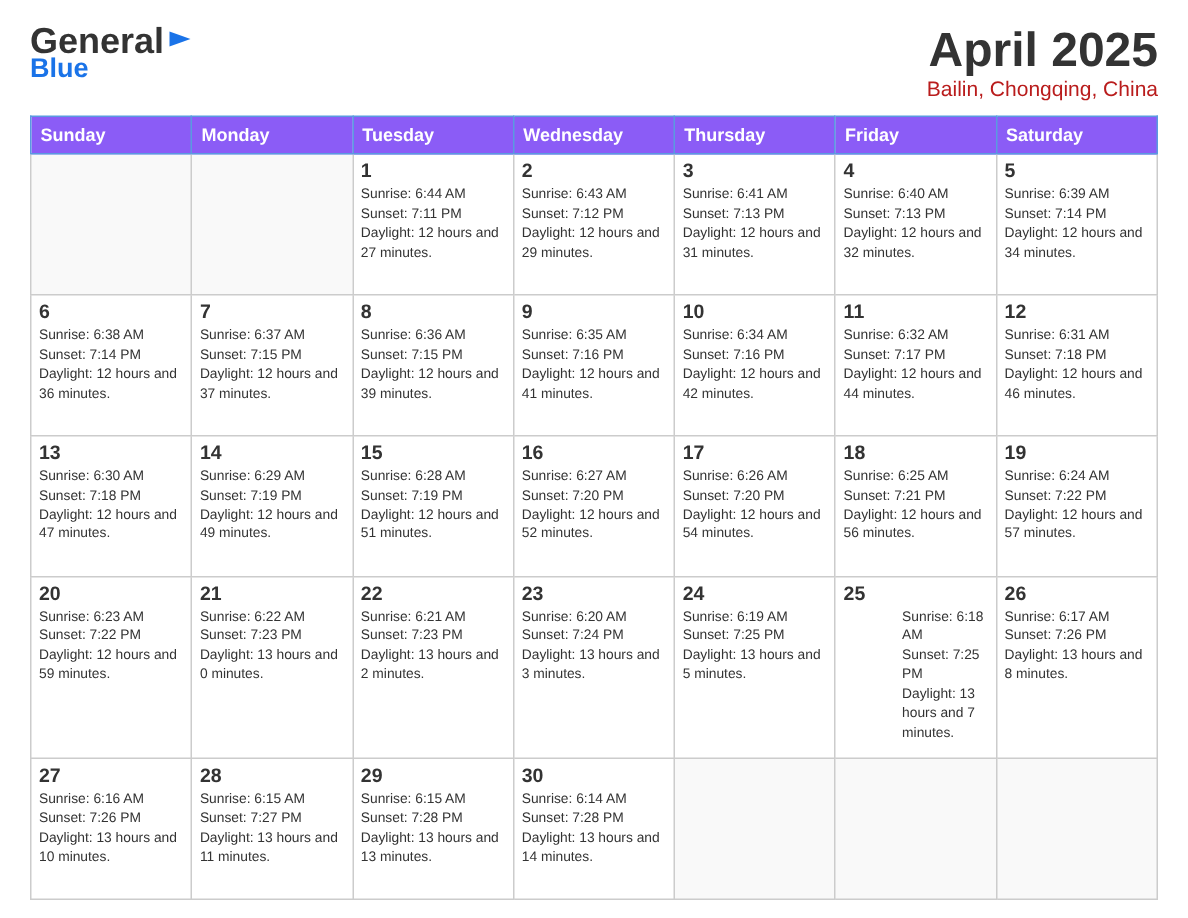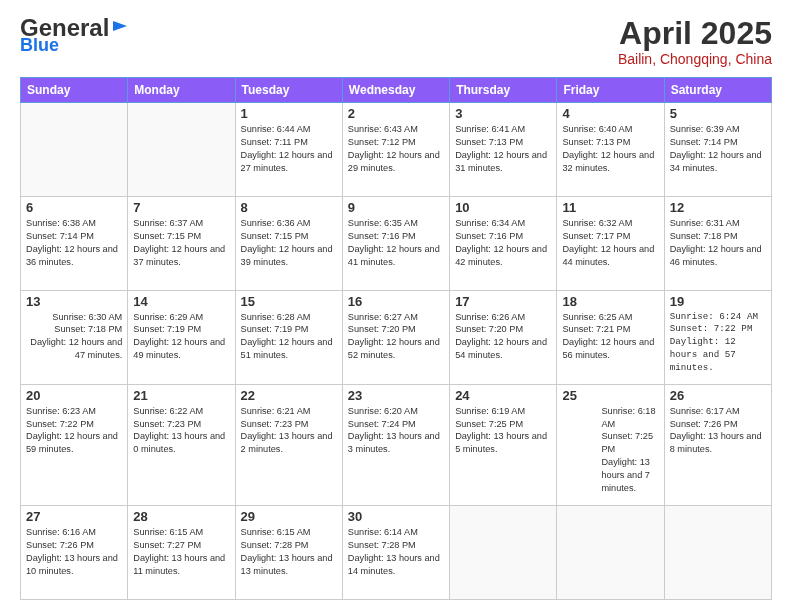--- a/index.html
+++ b/index.html
@@ -202,21 +202,21 @@
           <td>
             <span class="day-number">12</span>
             <div class="day-info" style="white-space: pre-line;">Sunrise: 6:31 AM
 Sunset: 7:18 PM
 Daylight: 12 hours and 46 minutes.</div>
           </td>
         </tr>
         <tr>
           <td>
             <span class="day-number">13</span>
-            <div class="day-info" style="white-space: pre-line; text-align: right;">Sunrise: 6:30 AM
+            <div class="day-info" style="white-space: pre-line;">Sunrise: 6:30 AM
 Sunset: 7:18 PM
 Daylight: 12 hours and 47 minutes.</div>
           </td>
           <td>
             <span class="day-number">14</span>
             <div class="day-info" style="white-space: pre-line;">Sunrise: 6:29 AM
 Sunset: 7:19 PM
 Daylight: 12 hours and 49 minutes.</div>
           </td>
           <td>
@@ -238,21 +238,21 @@
 Daylight: 12 hours and 54 minutes.</div>
           </td>
           <td>
             <span class="day-number">18</span>
             <div class="day-info" style="white-space: pre-line;">Sunrise: 6:25 AM
 Sunset: 7:21 PM
 Daylight: 12 hours and 56 minutes.</div>
           </td>
           <td>
             <span class="day-number">19</span>
-            <div class="day-info" style="white-space: pre-line; font-family: Liberation Mono, monospace;">Sunrise: 6:24 AM
+            <div class="day-info" style="white-space: pre-line;">Sunrise: 6:24 AM
 Sunset: 7:22 PM
 Daylight: 12 hours and 57 minutes.</div>
           </td>
         </tr>
         <tr>
           <td>
             <span class="day-number">20</span>
             <div class="day-info" style="white-space: pre-line;">Sunrise: 6:23 AM
 Sunset: 7:22 PM
 Daylight: 12 hours and 59 minutes.</div>

